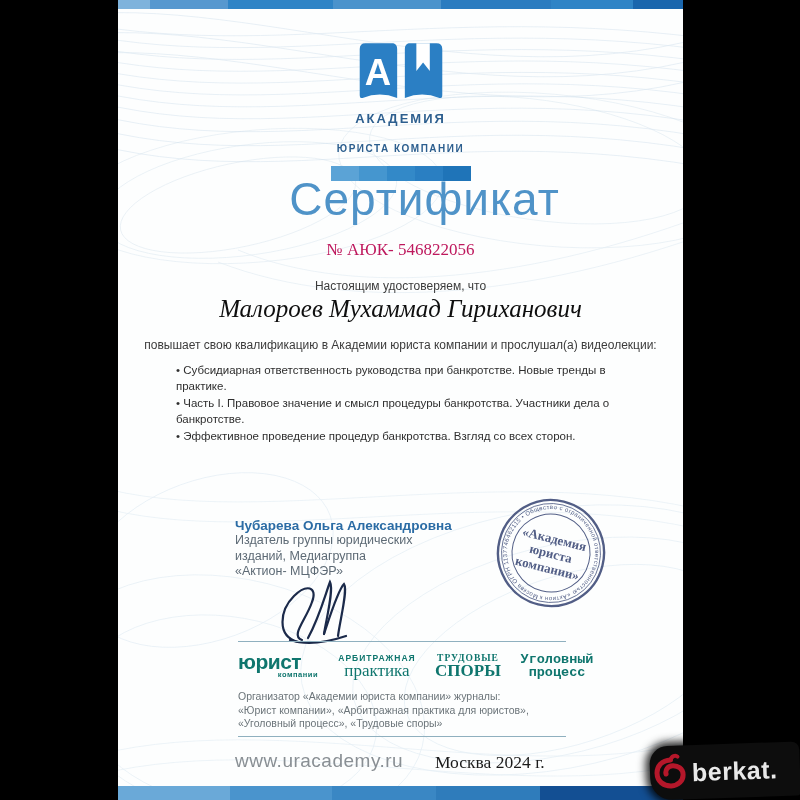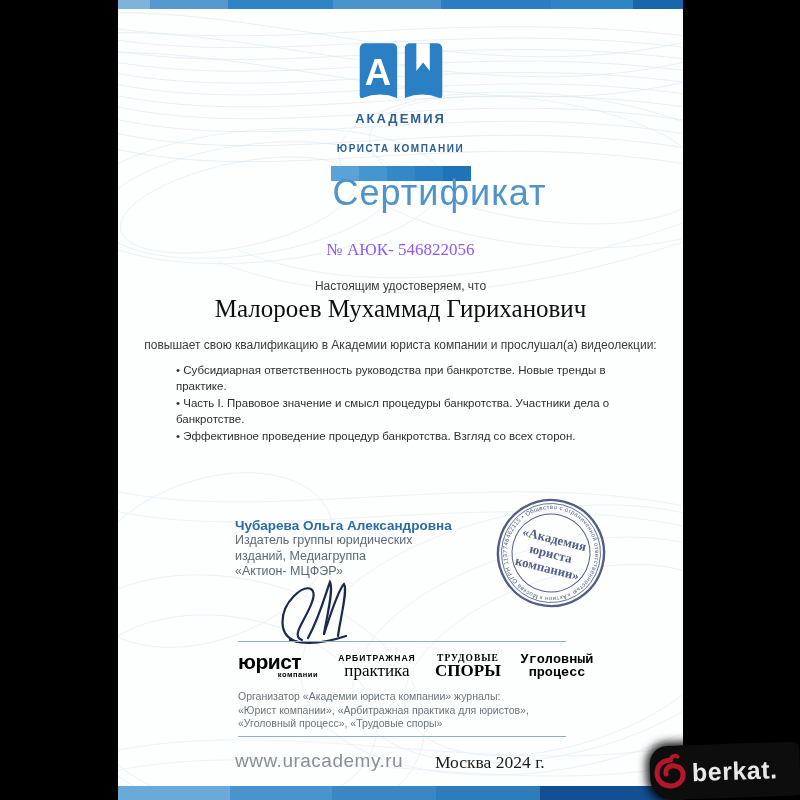--- a/index.html
+++ b/index.html
@@ -11,40 +11,40 @@
   .bar.top{top:0;height:9px;}
   .bar.bottom{bottom:0;height:14px;}
   .bar span{display:block;height:100%;}
   
   .logo-wrap{position:absolute;left:0;top:40px;width:565px;text-align:center;}
   .org1{margin-top:3px;font-size:13px;font-weight:bold;letter-spacing:2px;color:#2d5f8f;}
   .org2{margin-top:17px;font-size:10px;font-weight:bold;letter-spacing:1.5px;color:#2d5f8f;}
   .minibar{margin:12px auto 0;width:140px;height:15px;display:flex;}
   .minibar span{flex:1;height:100%;}
   
-  .title{position:absolute;left:0;top:172px;width:613px;text-align:center;font-size:36px;letter-spacing:1px;color:#4f93c8;font-weight:400;padding-left:15px;}
-  .cert-no{position:absolute;left:0;top:240px;width:565px;text-align:center;font-family:"Liberation Serif",serif;font-size:17px;color:#8b5cf6;}
+  .title{position:absolute;left:0;top:172px;width:613px;text-align:center;font-size:46px;letter-spacing:1px;color:#4f93c8;font-weight:400;}
+  .cert-no{position:absolute;left:0;top:240px;width:565px;text-align:center;font-family:"Liberation Serif",serif;font-size:17px;color:#be185d;}
   .intro{position:absolute;left:0;top:279px;width:565px;text-align:center;font-size:12px;color:#3b3b3b;}
-  .recipient{position:absolute;left:0;top:295px;width:565px;text-align:center;font-family:"Liberation Serif",serif;font-size:25px;color:#0f0f0f;}
+  .recipient{position:absolute;left:0;top:295px;width:565px;text-align:center;font-family:"Liberation Serif",serif;font-size:25px;color:#0f0f0f;font-style:italic;}
   .statement{position:absolute;left:0;top:338px;width:565px;text-align:center;font-size:12px;color:#3b3b3b;}
   .lectures{position:absolute;left:58px;top:362px;width:462px;font-size:11.5px;color:#2e2e2e;}
   .lecture{line-height:16px;margin-bottom:1px;}
   .lecture::before{content:"• ";}
   
   .sig-block{position:absolute;left:117px;top:518px;}
   .sig-name{font-size:13.5px;font-weight:bold;color:#2b6ca5;}
   .sig-role{font-size:12.5px;color:#5d6a75;line-height:15.5px;}
   .sig-scrawl{position:absolute;left:150px;top:576px;}
   .stamp{position:absolute;left:365px;top:485px;transform:rotate(14deg);opacity:0.92;}
   .hr{position:absolute;left:120px;width:328px;height:1px;background:#8fb0bf;}
   .hr.h1{top:641px;}
   .hr.h2{top:736px;}
   
   .journals{position:absolute;left:120px;top:650px;width:330px;height:38px;}
-  .journal{position:absolute;color:#000000;}
+  .journal{position:absolute;color:#0f766e;}
   .j1{left:0;top:2px;width:80px;}
   .j1 .l1{font-size:21px;font-weight:bold;letter-spacing:-0.5px;line-height:20px;}
   .j1 .l2{font-size:7.5px;font-weight:bold;text-align:right;margin-top:-2px;letter-spacing:0.5px;}
   .j2{left:95px;top:4px;width:88px;text-align:center;}
   .j2 .l1{font-size:8.5px;font-weight:bold;letter-spacing:1px;line-height:9px;}
   .j2 .l2{font-family:"Liberation Serif",serif;font-size:17px;line-height:16px;}
   .j3{left:191px;top:3px;width:78px;text-align:center;font-family:"Liberation Serif",serif;}
   .j3 .l1{font-size:9.5px;font-weight:bold;letter-spacing:1px;line-height:10px;}
   .j3 .l2{font-size:17px;font-weight:bold;line-height:16px;}
   .j4{left:278px;top:3px;width:82px;text-align:center;font-family:Liberation Mono, monospace;}

